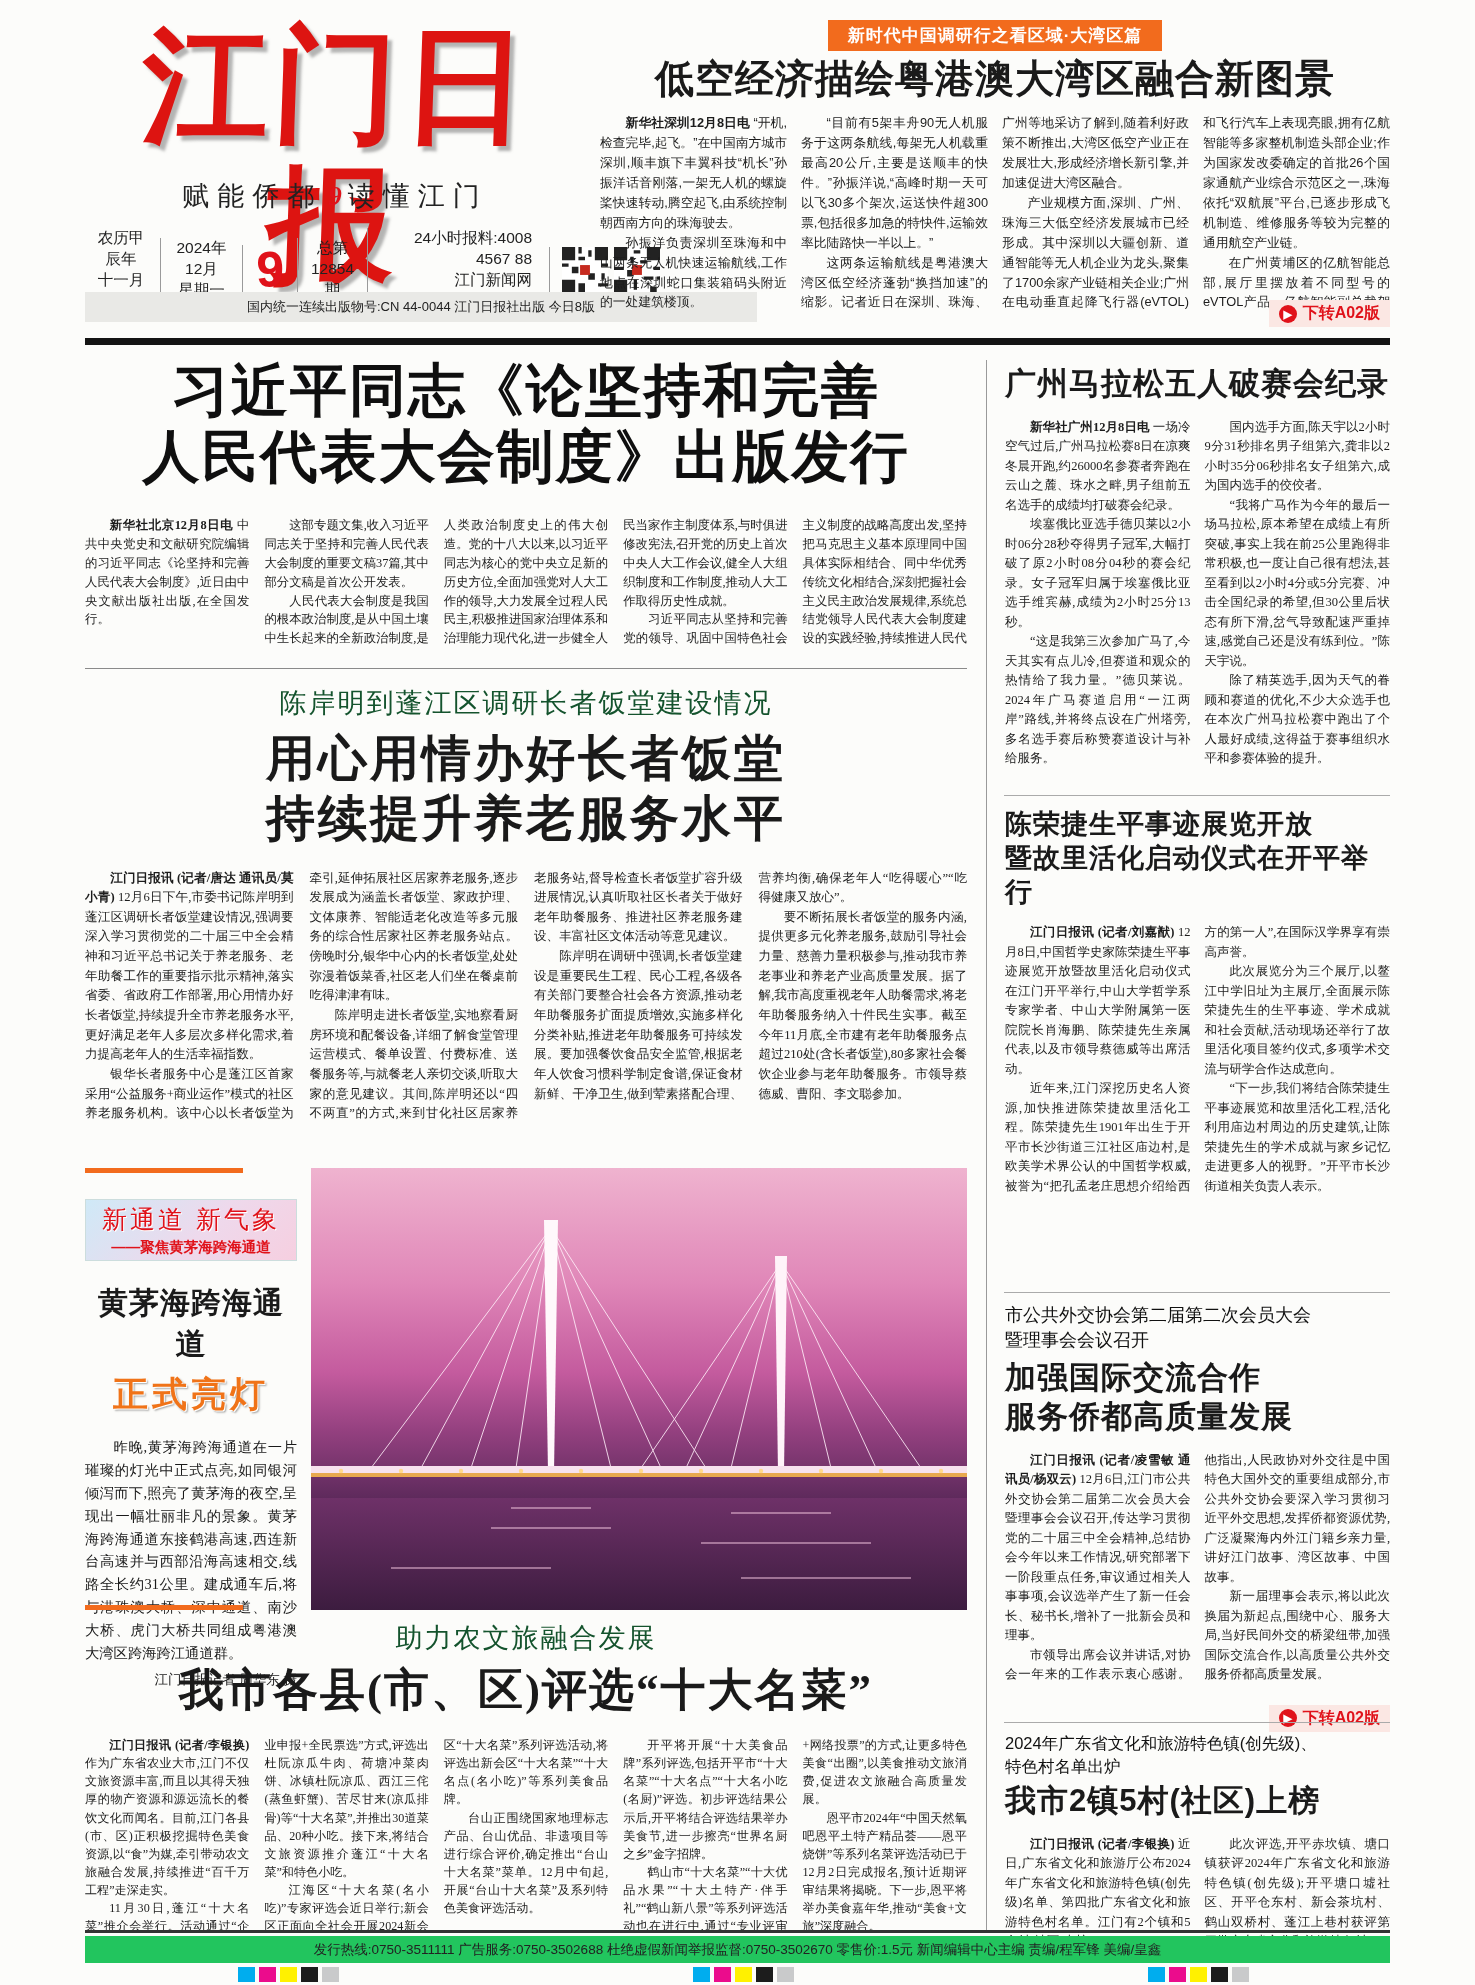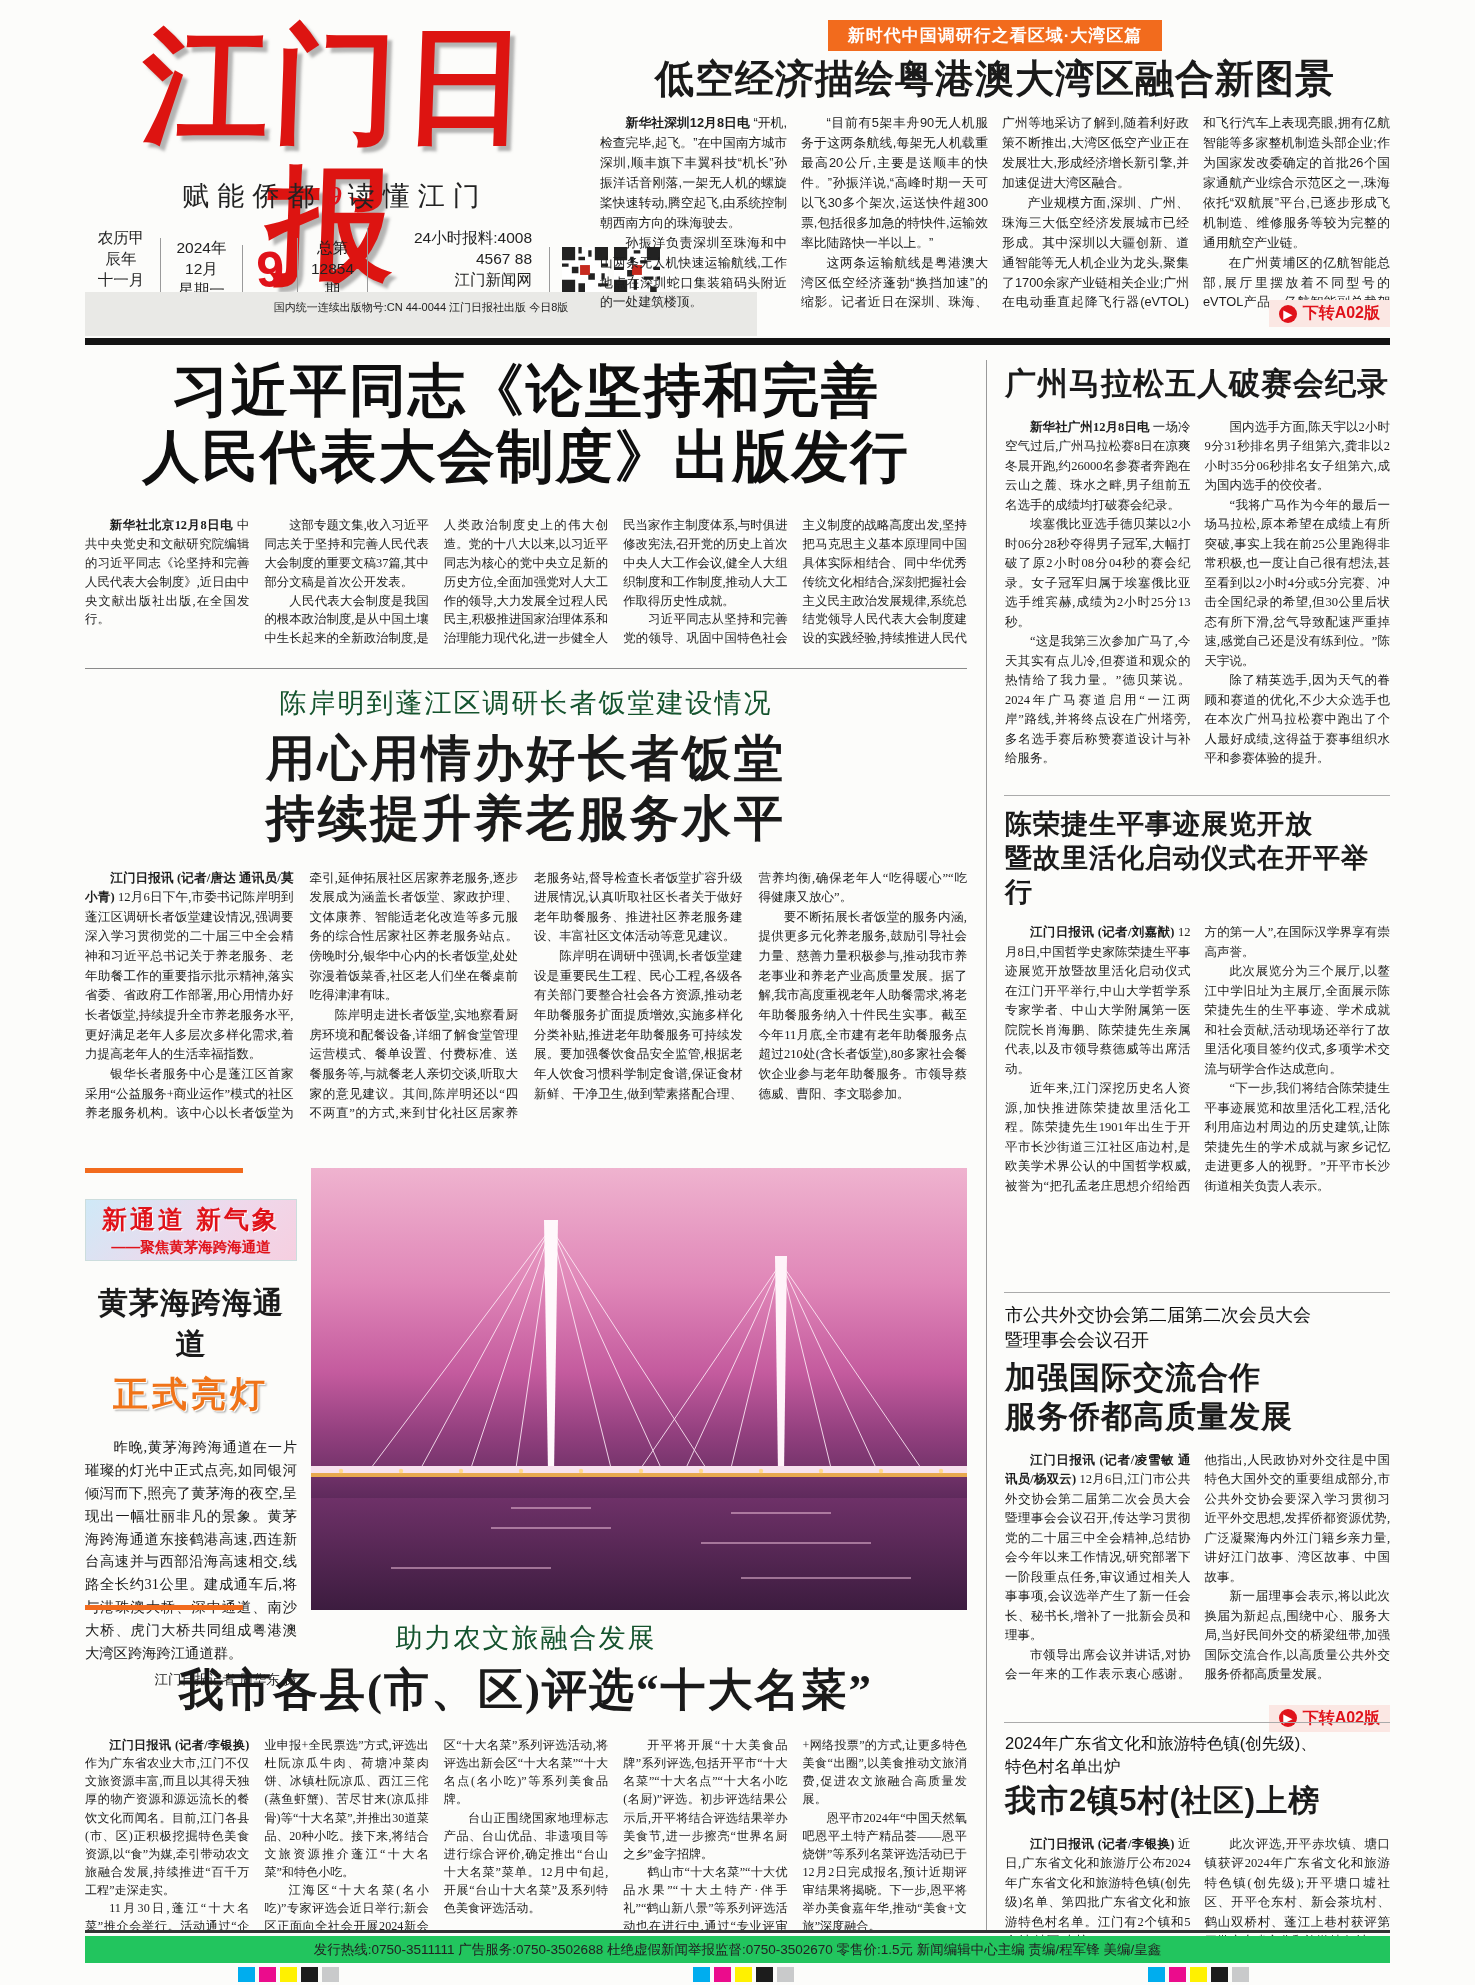--- a/index.html
+++ b/index.html
@@ -12,22 +12,22 @@
         text-shadow:5px 5px 3px rgba(120,120,120,.55);}
   .slogan{position:absolute;left:85px;top:178px;width:500px;text-align:center;
           font-family:"Liberation Serif",serif;font-size:27px;letter-spacing:8px;color:#222;}
   .slogan .mark{color:#e0121a;font-weight:bold;font-style:italic;letter-spacing:0;padding:0 6px;}
   .datebar{position:absolute;left:95px;top:228px;width:565px;display:flex;align-items:center;}
   .datebar .seg{padding:0 13px;text-align:center;font-size:15.5px;line-height:1.35;color:#222;
                 border-left:1px solid #9a9a9a;}
   .datebar .seg:first-child{border-left:none;padding-left:0;}
   .bigday{font-size:50px;font-weight:bold;color:#e0121a;line-height:1;}
   .qrwrap{display:flex;gap:6px;padding-left:12px;border-left:1px solid #9a9a9a;margin-left:4px;}
-  .cnbar{position:absolute;left:85px;top:292px;width:672px;height:44px;background:#e9e9e6;
-         text-align:center;line-height:30px;font-size:11px;color:#222;}
+  .cnbar{position:absolute;left:85px;top:292px;width:672px;height:30px;background:#e9e9e6;
+         text-align:center;line-height:30px;font-size:13px;color:#222;}
   
   .tr-art{position:absolute;left:600px;top:20px;width:790px;}
   .tr-tag{display:table;margin:0 auto 7px auto;background:#f26b1d;color:#fff;
           font-size:17px;font-weight:bold;padding:4px 20px;letter-spacing:1px;}
   .tr-head{font-family:"Liberation Serif",serif;font-weight:900;font-size:39px;
            text-align:center;letter-spacing:1px;line-height:1.1;}
   .newsbody{text-align:justify;color:#1c1c1c;}
   .newsbody p{margin:0;text-indent:2em;}
   .newsbody .byline{font-weight:bold;}
   .tr-body{margin-top:12px;column-count:4;column-gap:14px;font-size:12.8px;line-height:1.56;
@@ -55,21 +55,21 @@
   .canteen-body{margin-top:20px;column-count:4;column-gap:16px;font-size:12.6px;line-height:1.56;
                 height:296px;overflow:hidden;font-family:"Liberation Serif",serif;}
   
   .photoband{position:absolute;left:85px;top:1168px;width:882px;height:442px;display:flex;gap:14px;}
   .side{width:212px;position:relative;}
   .orangerule{height:5px;width:158px;background:#f26b1d;}
   .orangerule.bot{position:absolute;bottom:0;left:0;}
   .badge{margin-top:26px;height:60px;border:1px solid #cdd;display:flex;flex-direction:column;
          justify-content:center;align-items:center;
          background:linear-gradient(135deg,#cfe9f7 0%,#eed9ec 55%,#f6cfe0 100%);}
-  .badge .b1{color:#e0121a;font-weight:bold;font-size:25px;letter-spacing:3px;
+  .badge .b1{color:#e0121a;font-weight:normal;font-size:25px;letter-spacing:3px;
              text-shadow:1px 1px 0 #fff;}
   .badge .b2{color:#e0121a;font-weight:bold;font-size:14.5px;margin-top:2px;}
   .side-h1{font-family:"Liberation Serif",serif;font-weight:900;font-size:30px;margin-top:22px;
            letter-spacing:1px;text-align:center;}
   .side-h2{font-family:"Liberation Serif",serif;font-weight:900;font-size:35px;color:#f07318;
            text-align:center;margin-top:6px;letter-spacing:4px;
            text-shadow:1px 1px 0 #fff,2px 2px 2px rgba(0,0,0,.35);}
   .side-cap{margin-top:18px;font-size:14.3px;line-height:1.6;text-align:justify;
             font-family:"Liberation Serif",serif;}
   .side-cap p{margin:0;text-indent:2em;}

